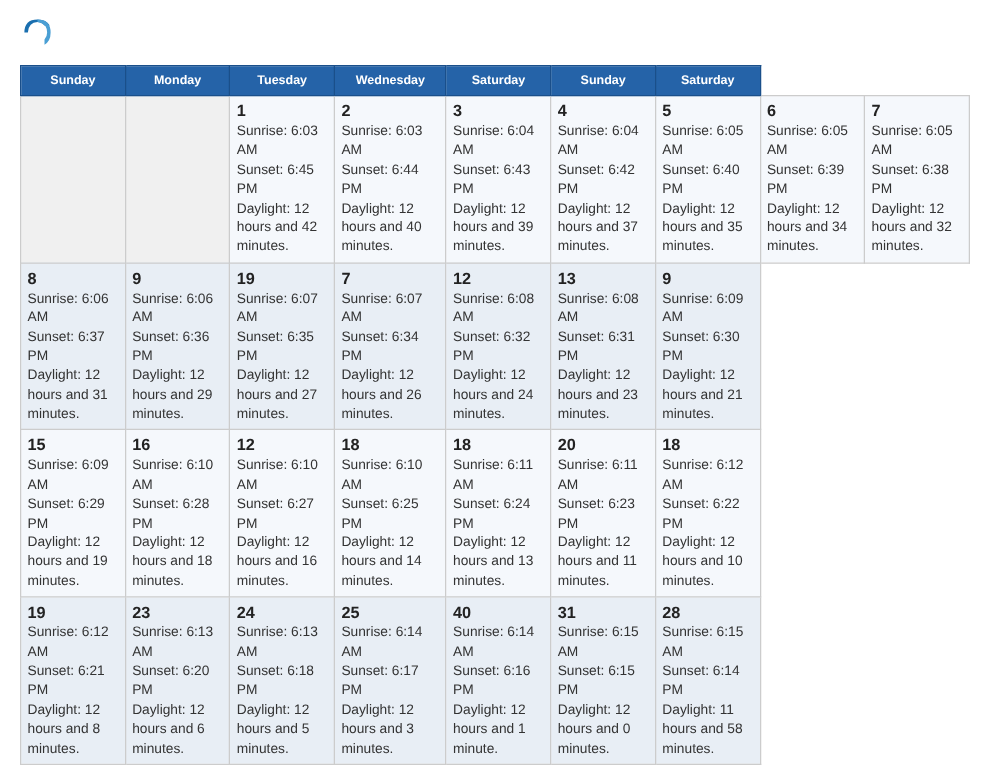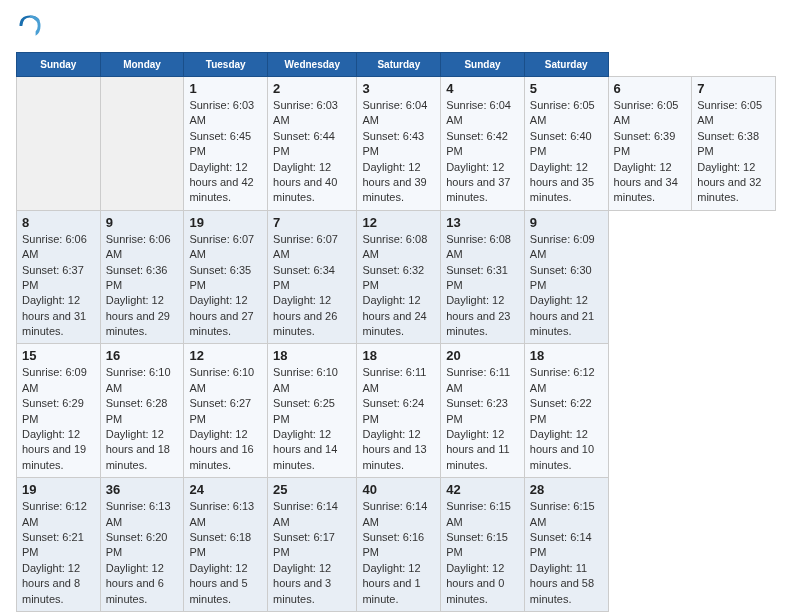--- a/index.html
+++ b/index.html
@@ -297,21 +297,21 @@
       <tr>
         <td>
         <span class="day-num">19</span>
         <div class="day-info">
           Sunrise: 6:12 AM<br>
           Sunset: 6:21 PM<br>
           Daylight: 12 hours and 8 minutes.
         </div>
       </td>
         <td>
-        <span class="day-num">36</span>
+        <span class="day-num">23</span>
         <div class="day-info">
           Sunrise: 6:13 AM<br>
           Sunset: 6:20 PM<br>
           Daylight: 12 hours and 6 minutes.
         </div>
       </td>
         <td>
         <span class="day-num">24</span>
         <div class="day-info">
           Sunrise: 6:13 AM<br>
@@ -329,21 +329,21 @@
       </td>
         <td>
         <span class="day-num">40</span>
         <div class="day-info">
           Sunrise: 6:14 AM<br>
           Sunset: 6:16 PM<br>
           Daylight: 12 hours and 1 minute.
         </div>
       </td>
         <td>
-        <span class="day-num">42</span>
+        <span class="day-num">31</span>
         <div class="day-info">
           Sunrise: 6:15 AM<br>
           Sunset: 6:15 PM<br>
           Daylight: 12 hours and 0 minutes.
         </div>
       </td>
         <td>
         <span class="day-num">28</span>
         <div class="day-info">
           Sunrise: 6:15 AM<br>

